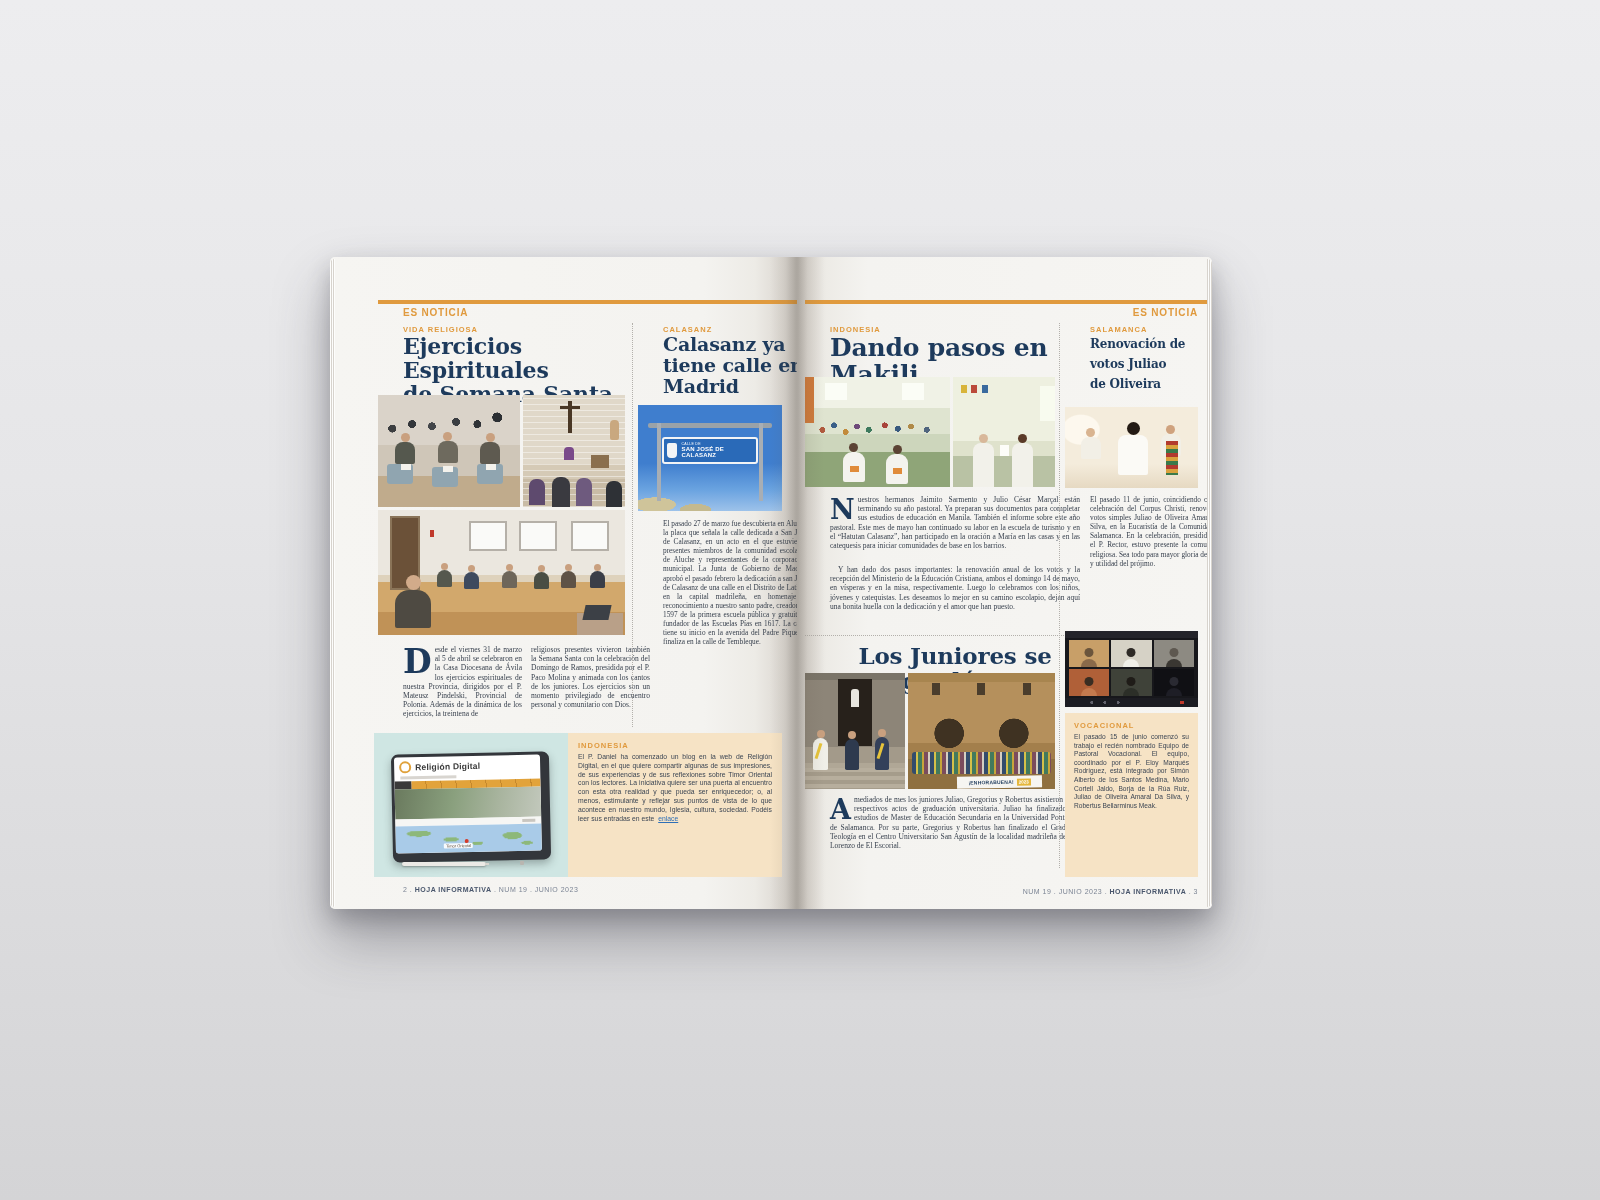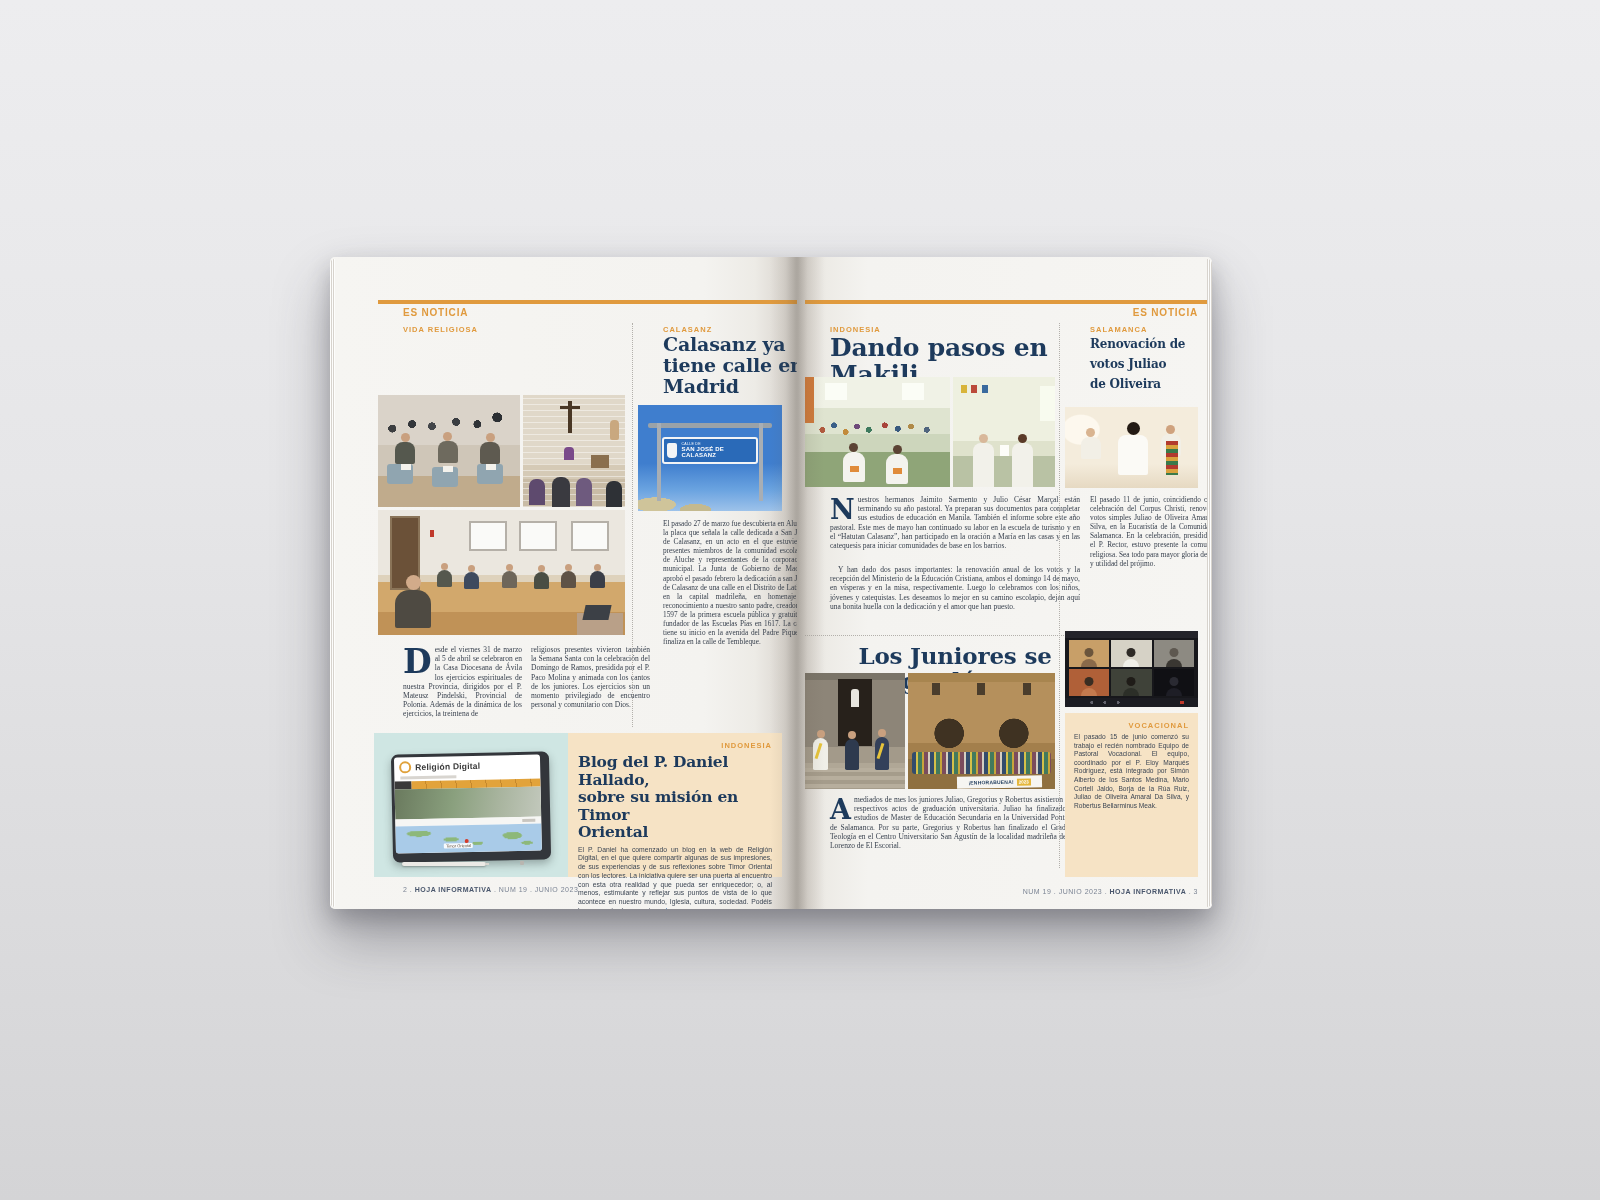--- a/index.html
+++ b/index.html
@@ -17,21 +17,21 @@
   .stack-left{position:absolute;left:0;top:2px;bottom:2px;width:5px;z-index:4;border-radius:5px 0 0 5px;
     background:repeating-linear-gradient(90deg,#fdfdfc 0 1px,#d7d3cd 1px 2px);}
   .stack-right{position:absolute;right:0;top:2px;bottom:2px;width:5px;z-index:4;border-radius:0 5px 5px 0;
     background:repeating-linear-gradient(90deg,#d7d3cd 0 1px,#fdfdfc 1px 2px);}
   .spine{position:absolute;left:440px;top:0;width:54px;height:100%;z-index:3;pointer-events:none;
     background:linear-gradient(90deg,rgba(0,0,0,0) 0%,rgba(100,90,78,.10) 30%,rgba(70,60,50,.22) 48%,rgba(70,60,50,.22) 52%,rgba(100,90,78,.10) 70%,rgba(0,0,0,0) 100%);}
 
   .abs{position:absolute;padding-left:25px;}
   .rule{height:3.5px;background:#e09a3e;}
   .seclabel{font:bold 10px "Liberation Sans",sans-serif;letter-spacing:.8px;color:#e09a3e;}
-  .kicker{font:bold 7.5px "Liberation Sans",sans-serif;letter-spacing:1px;color:#e09a3e;text-align:right;}
+  .kicker{font:bold 7.5px "Liberation Sans",sans-serif;letter-spacing:1px;color:#e09a3e;}
   .hl{font-family:"DejaVu Serif","Liberation Serif",serif;font-weight:bold;color:#1d3a5c;letter-spacing:-.2px;}
   .tl{display:block;}
   .body-txt{font:7.5px/9.2px "Liberation Serif",serif;color:#38414e;text-align:justify;overflow:hidden;}
   .dropcap{float:left;font-family:"DejaVu Serif",serif;font-weight:bold;color:#1d3a5c;
            font-size:33px;line-height:30px;padding:2px 3px 0 0;}
   .dropcap.small{font-size:27px;line-height:25px;}
   .vdiv{border-left:1px dotted #b3b0ab;width:0;}
   .hdiv{border-top:1px dotted #b3b0ab;height:0;}
   .footer{font:7px "Liberation Sans",sans-serif;letter-spacing:.5px;color:#7b8494;}
   .footer b{color:#49566c;font-weight:bold;}
@@ -235,20 +235,24 @@
 <body>
 
 <div class="scene">
   <div class="book">
 
     <div class="page page-left">
       <div class="abs rule" style="left:48px;top:43px;width:404px;"></div>
       <div class="abs seclabel" style="left:48px;top:50px;">ES NOTICIA</div>
 
       <div class="abs kicker" style="left:48px;top:68px;">VIDA RELIGIOSA</div>
+      <div class="abs hl" style="left:48px;top:77px;width:250px;font-size:22px;line-height:24px;">
+        <span class="tl">Ejercicios Espirituales</span>
+        <span class="tl">de Semana Santa</span>
+      </div>
 
       <div class="photo" id="phA">
         <span class="ch c1"></span>
           <span class="ch c2"></span>
           <span class="ch c3"></span>
         <span class="man m1">
             <span class="hd"></span>
             <span class="bd"></span>
           </span>
         <span class="man m2">
@@ -358,25 +362,20 @@
               <span class="t-pinlab">Timor Oriental</span>
             </div>
           </div>
         </div>
         <div class="stylus"></div>
         <div class="st-dot"></div>
       </div>
 
       <div class="abs box-beige" style="left:238px;top:476px;width:214px;height:144px;padding:8px 10px;box-sizing:border-box;">
         <div class="kicker" style="margin-bottom:3px;">INDONESIA</div>
-        <div class="hl" style="font-size:15.5px;line-height:17.5px;margin-bottom:5px;">
-          <span class="tl">Blog del P. Daniel Hallado,</span>
-          <span class="tl">sobre su misión en Timor</span>
-          <span class="tl">Oriental</span>
-        </div>
         <div class="sans-body">
           <span>El P. Daniel ha comenzado un blog en la web de Religión Digital, en el que quiere compartir algunas de sus impresiones, de sus experiencias y de sus reflexiones sobre Timor Oriental con los lectores. La iniciativa quiere ser una puerta al encuentro con esta otra realidad y que pueda ser enriquecedor; o, al menos, estimulante y reflejar sus puntos de vista de lo que acontece en nuestro mundo, Iglesia, cultura, sociedad. Podéis leer sus entradas en este</span>
           <span class="lnk" style="margin-left:2px;">enlace</span>
         </div>
       </div>
 
       <div class="abs footer" style="left:48px;top:629px;">
         <span>2 . </span><b>HOJA INFORMATIVA</b><span> . NUM 19 . JUNIO 2023</span>
       </div>
     </div>

